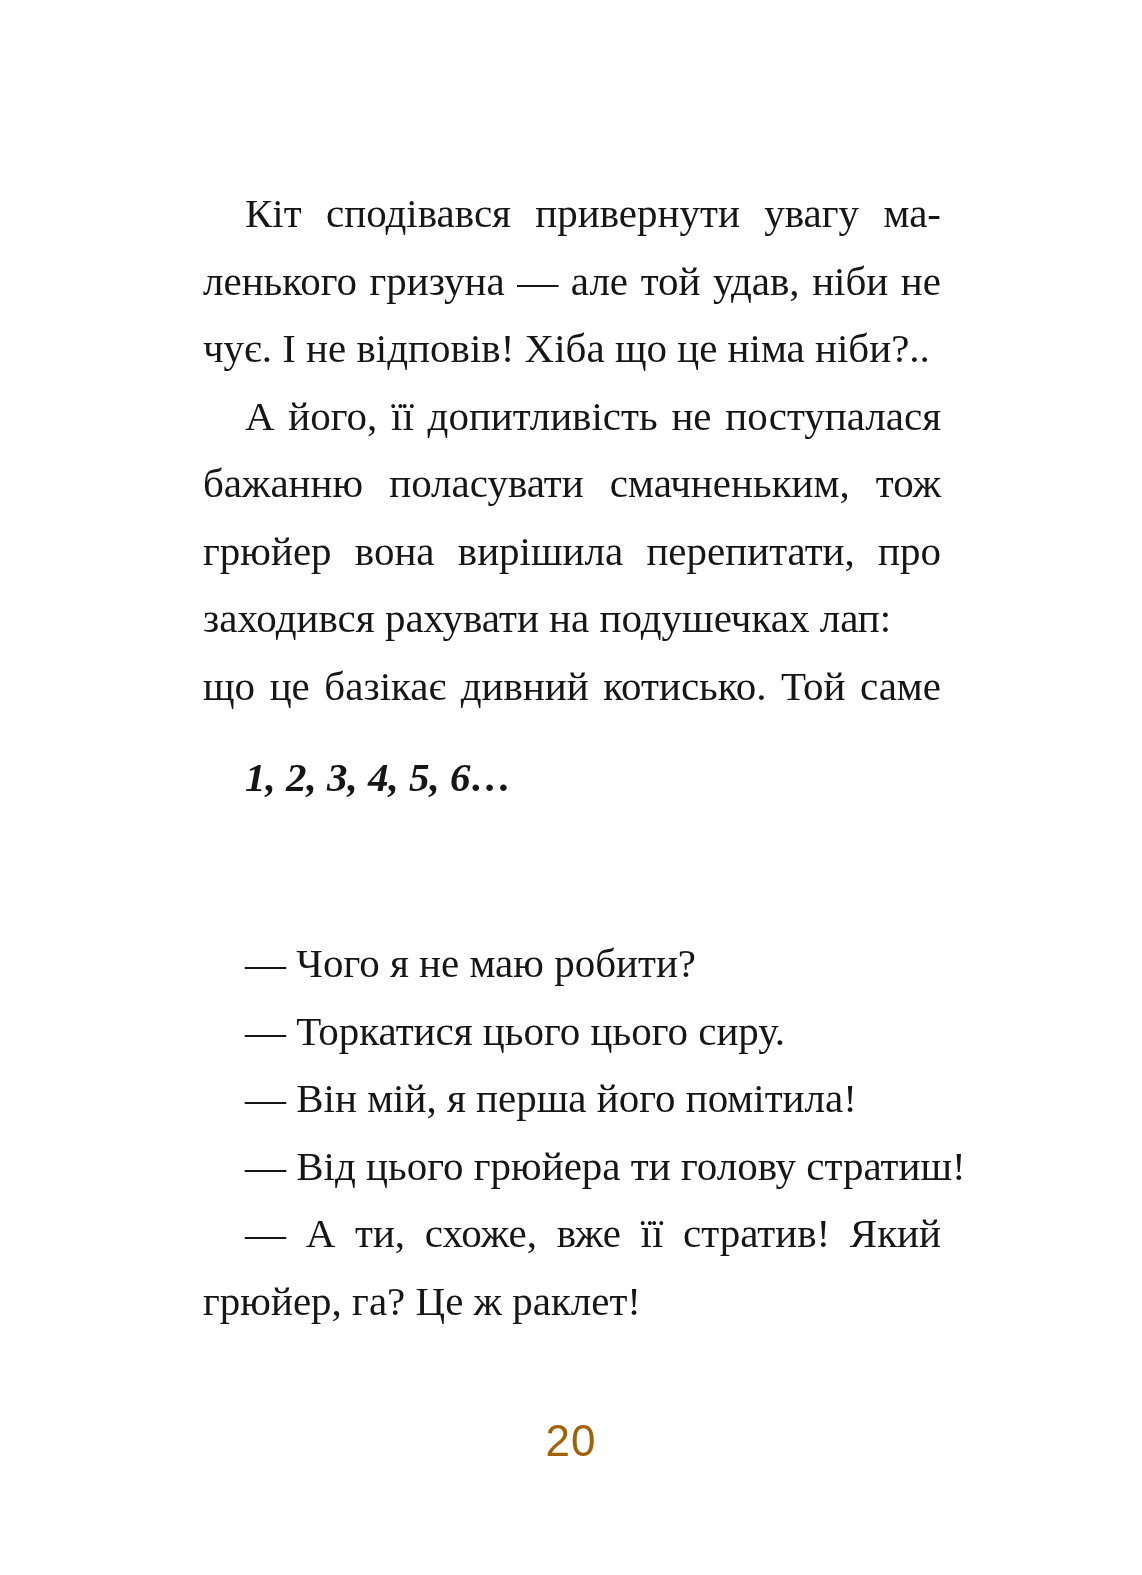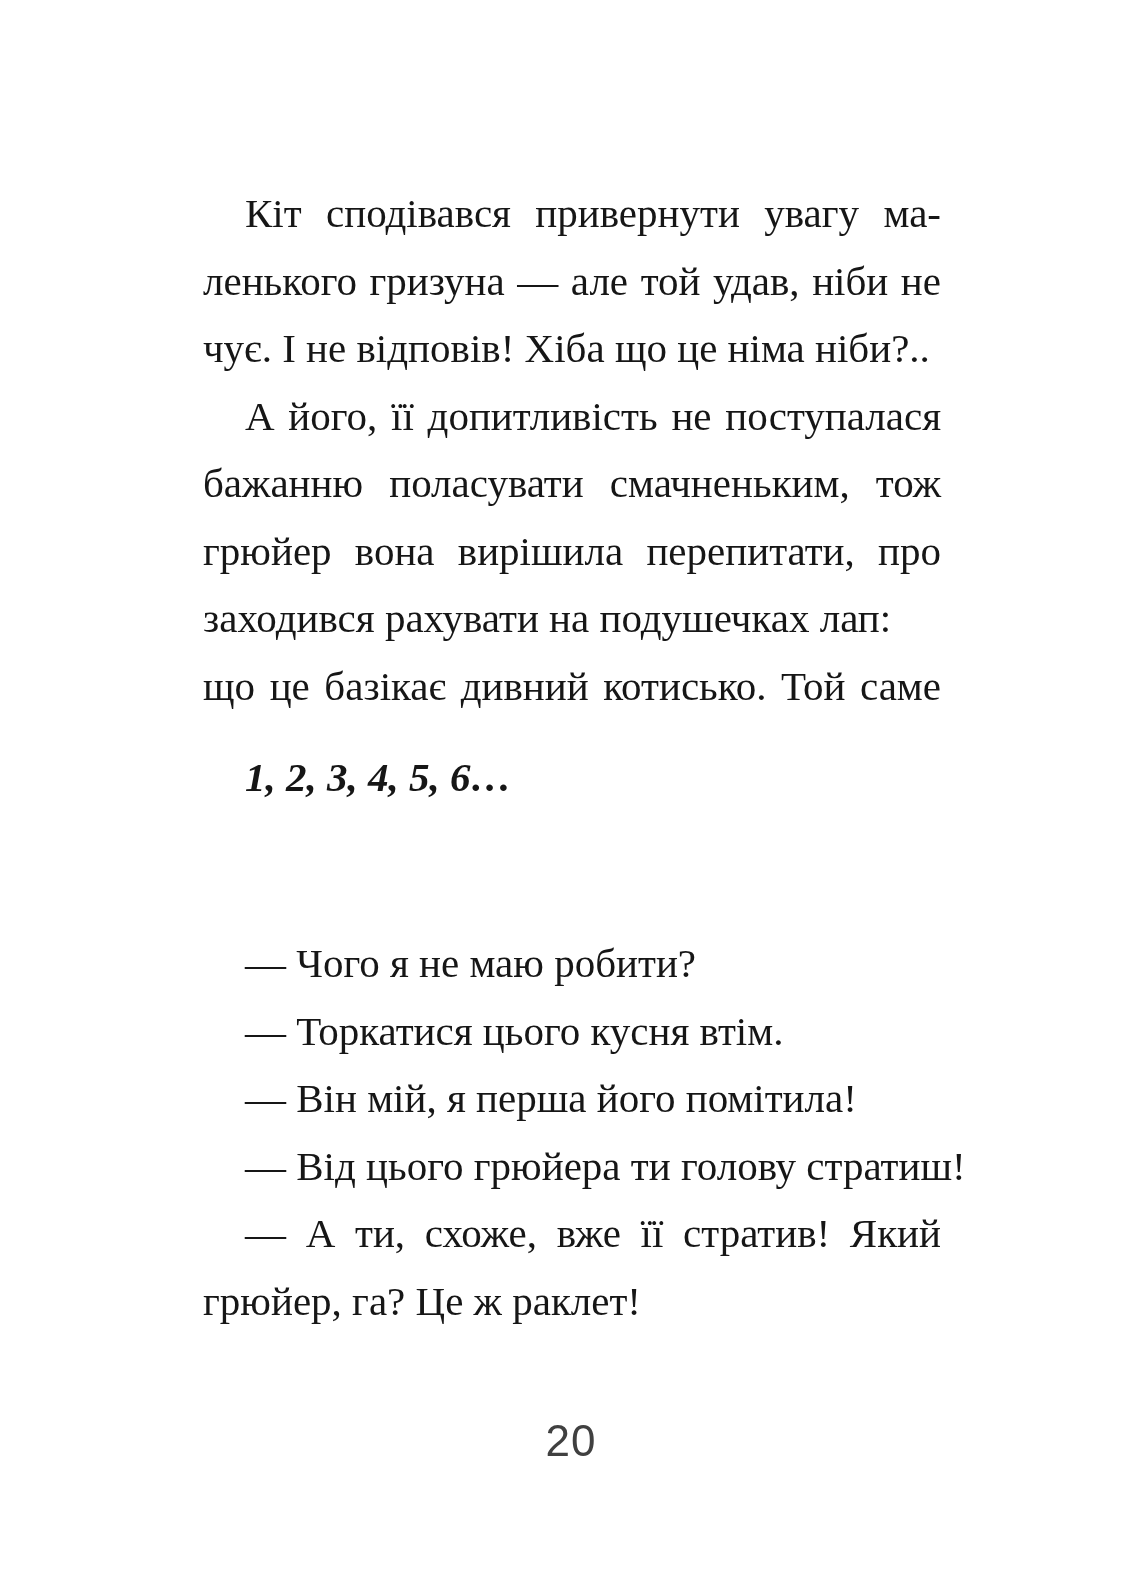--- a/index.html
+++ b/index.html
@@ -38,21 +38,21 @@
     position: absolute;
     top: 1419px;
     left: 0;
     width: 100%;
     text-align: center;
     font-family: "Liberation Sans", sans-serif;
     font-size: 44px;
     line-height: 44px;
     font-weight: 400;
     letter-spacing: 1px;
-    color: #404040;
+    color: #a16207;
   }
 </style>
 </head>
 <body>
 
 <div class="page">
 
   <div class="block" id="body-block">
     <div class="line just ind">Кіт сподівався привернути увагу ма-</div>
     <div class="line just">ленького гризуна — але той удав, ніби не</div>
@@ -63,21 +63,21 @@
     <div class="line left">заходився рахувати на подушечках лап:</div>
     <div class="line just">що це базікає дивний котисько. Той саме</div>
   </div>
 
   <div class="block" id="counting-block">
     <div class="line left italic ind">1, 2, 3, 4, 5, 6…</div>
   </div>
 
   <div class="block" id="dialogue-block">
     <div class="line left ind">— Чого я не маю робити?</div>
-    <div class="line left ind">— Торкатися цього кусня втім.</div>
+    <div class="line left ind">— Торкатися цього цього сиру.</div>
     <div class="line left ind">— Він мій, я перша його помітила!</div>
     <div class="line left ind">— Від цього грюйера ти голову стратиш!</div>
     <div class="line just ind">— А ти, схоже, вже її стратив! Який</div>
     <div class="line left">грюйер, га? Це ж раклет!</div>
   </div>
 
   <div class="pagenum">20</div>
 
 </div>
 

